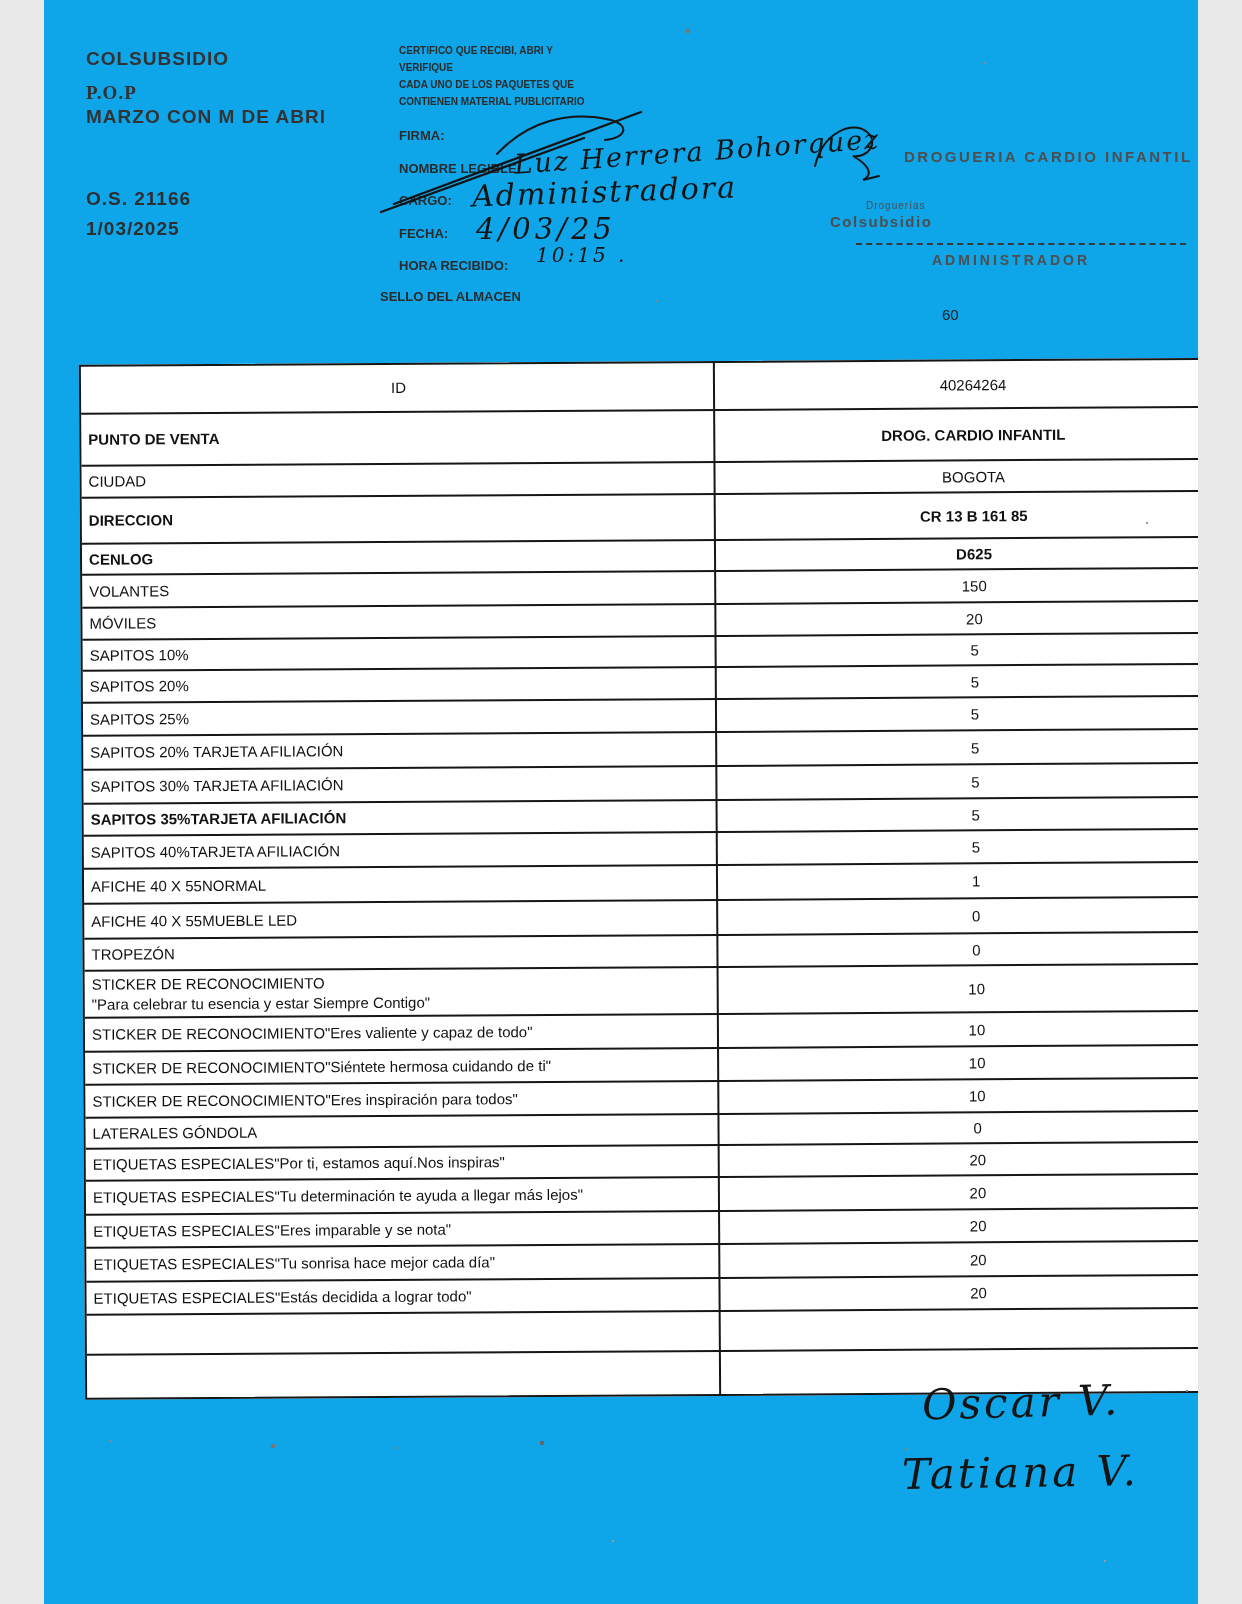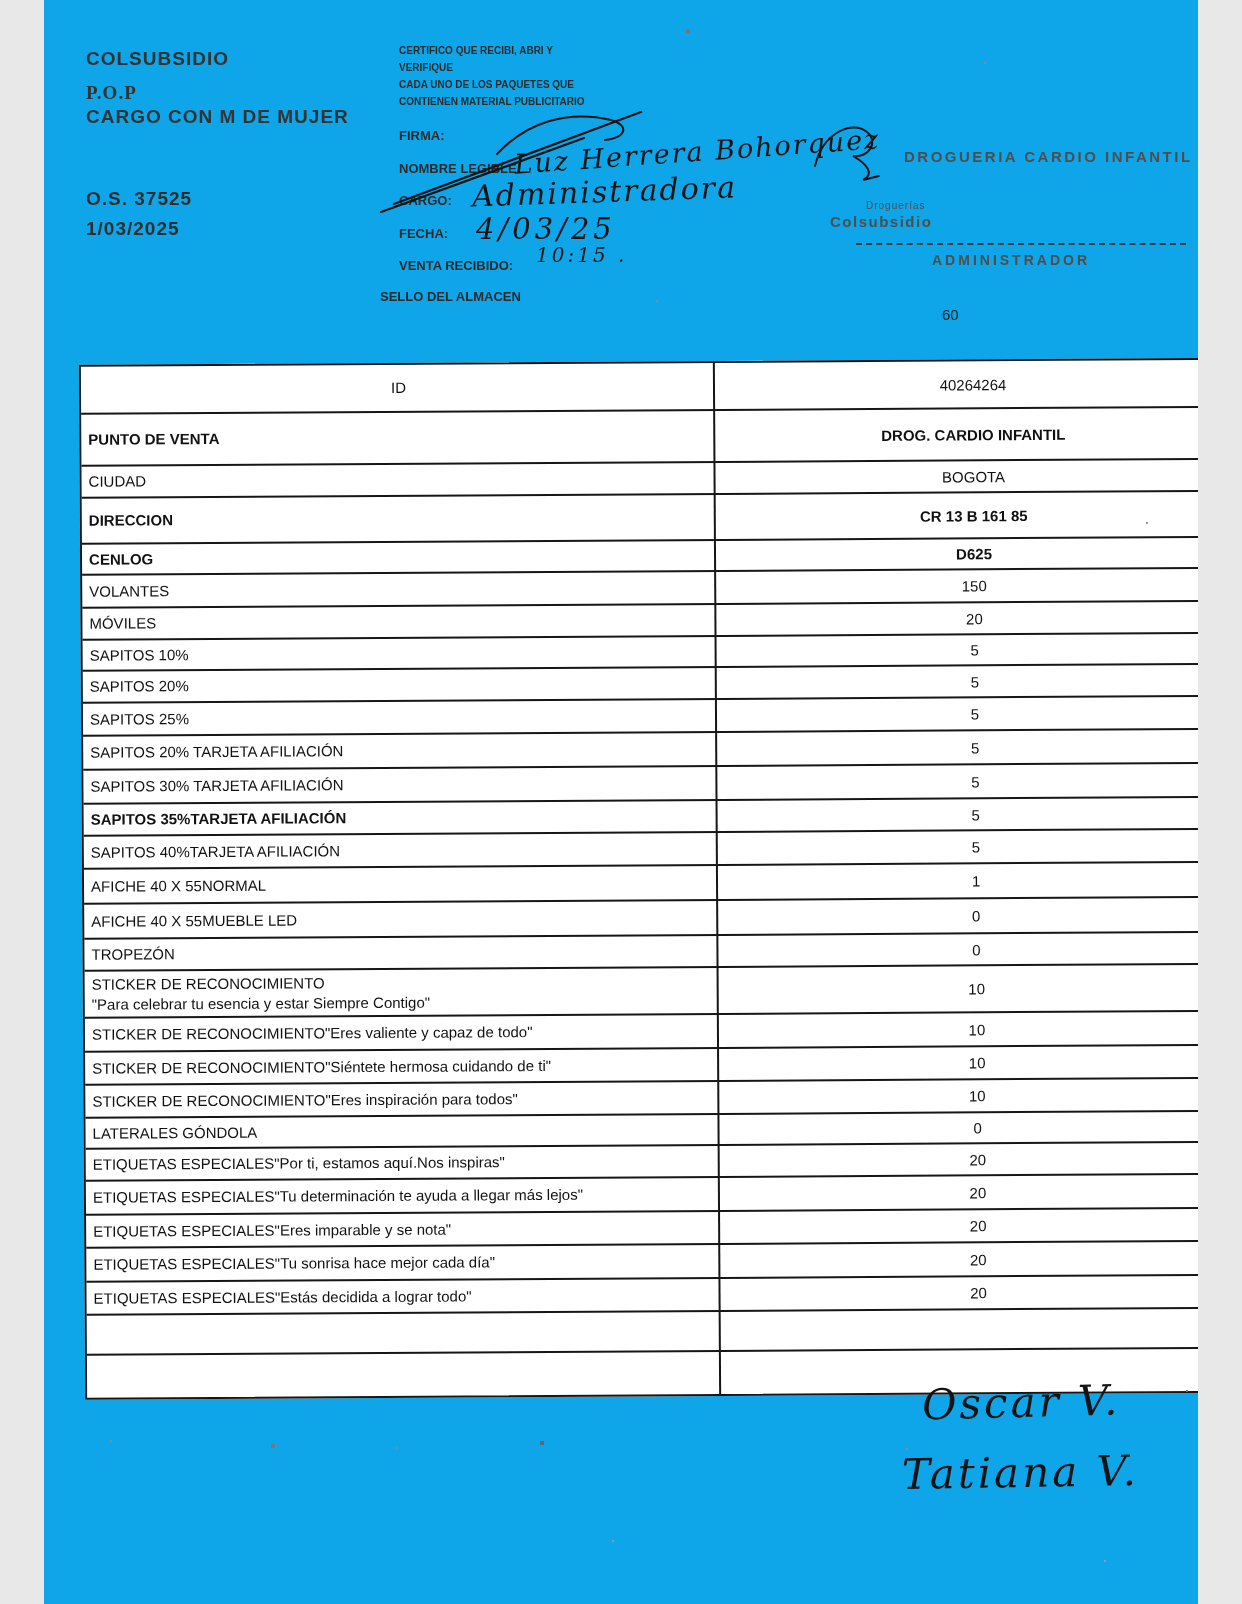--- a/index.html
+++ b/index.html
@@ -56,36 +56,36 @@
   }
   svg.sig { overflow:visible; }
 </style>
 </head>
 <body>
 
 <div class="page">
 
   <div class="abs print-big" style="left:42px; top:48px;">COLSUBSIDIO</div>
   <div class="abs print-big" style="left:42px; top:82px;font-family:Liberation Serif, serif;">P.O.P</div>
-  <div class="abs print-big" style="left:42px; top:106px;">CARGO CON M DE MUJER</div>
-  <div class="abs print-big" style="left:42px; top:188px; color:#2e2e2e;">O.S. 37525</div>
+  <div class="abs print-big" style="left:42px; top:106px;">MARZO CON M DE ABRI</div>
+  <div class="abs print-big" style="left:42px; top:188px; color:#2e2e2e;">O.S. 21166</div>
   <div class="abs print-big" style="left:42px; top:218px; color:#2e2e2e;">1/03/2025</div>
 
   <div class="abs cert" style="left:355px; top:42px;">
     <div>CERTIFICO QUE RECIBI, ABRI Y</div>
     <div>VERIFIQUE</div>
     <div>CADA UNO DE LOS PAQUETES QUE</div>
     <div>CONTIENEN MATERIAL PUBLICITARIO</div>
   </div>
 
   <div class="abs field-label" style="left:355px; top:128px;">FIRMA:</div>
   <div class="abs field-label" style="left:355px; top:161px;">NOMBRE LEGIBLE:</div>
   <div class="abs field-label" style="left:355px; top:193px;">CARGO:</div>
   <div class="abs field-label" style="left:355px; top:226px;">FECHA:</div>
-  <div class="abs field-label" style="left:355px; top:258px;">VENTA RECIBIDO:</div>
+  <div class="abs field-label" style="left:355px; top:258px;">HORA RECIBIDO:</div>
   <div class="abs field-label" style="left:336px; top:289px;">SELLO DEL ALMACEN</div>
 
   <svg class="abs sig" style="left:335px; top:92px;" width="300" height="125" viewBox="0 0 300 125">
     <path d="M15 112 L262 20" stroke="#141414" stroke-width="2.4" fill="none" stroke-linecap="round"></path>
     <path d="M2 120 L205 46" stroke="#141414" stroke-width="2.2" fill="none" stroke-linecap="round"></path>
     <path d="M118 62 C148 30 188 18 232 28 C252 34 246 46 226 48" stroke="#141414" stroke-width="2" fill="none" stroke-linecap="round"></path>
   </svg>
 
   <svg class="abs sig" style="left:765px; top:118px;" width="110" height="75" viewBox="0 0 110 75">
     <path d="M6 48 C14 14 44 2 58 14 C70 24 60 40 44 38 C58 46 66 56 54 62 L70 58" stroke="#141414" stroke-width="2" fill="none" stroke-linecap="round"></path>

